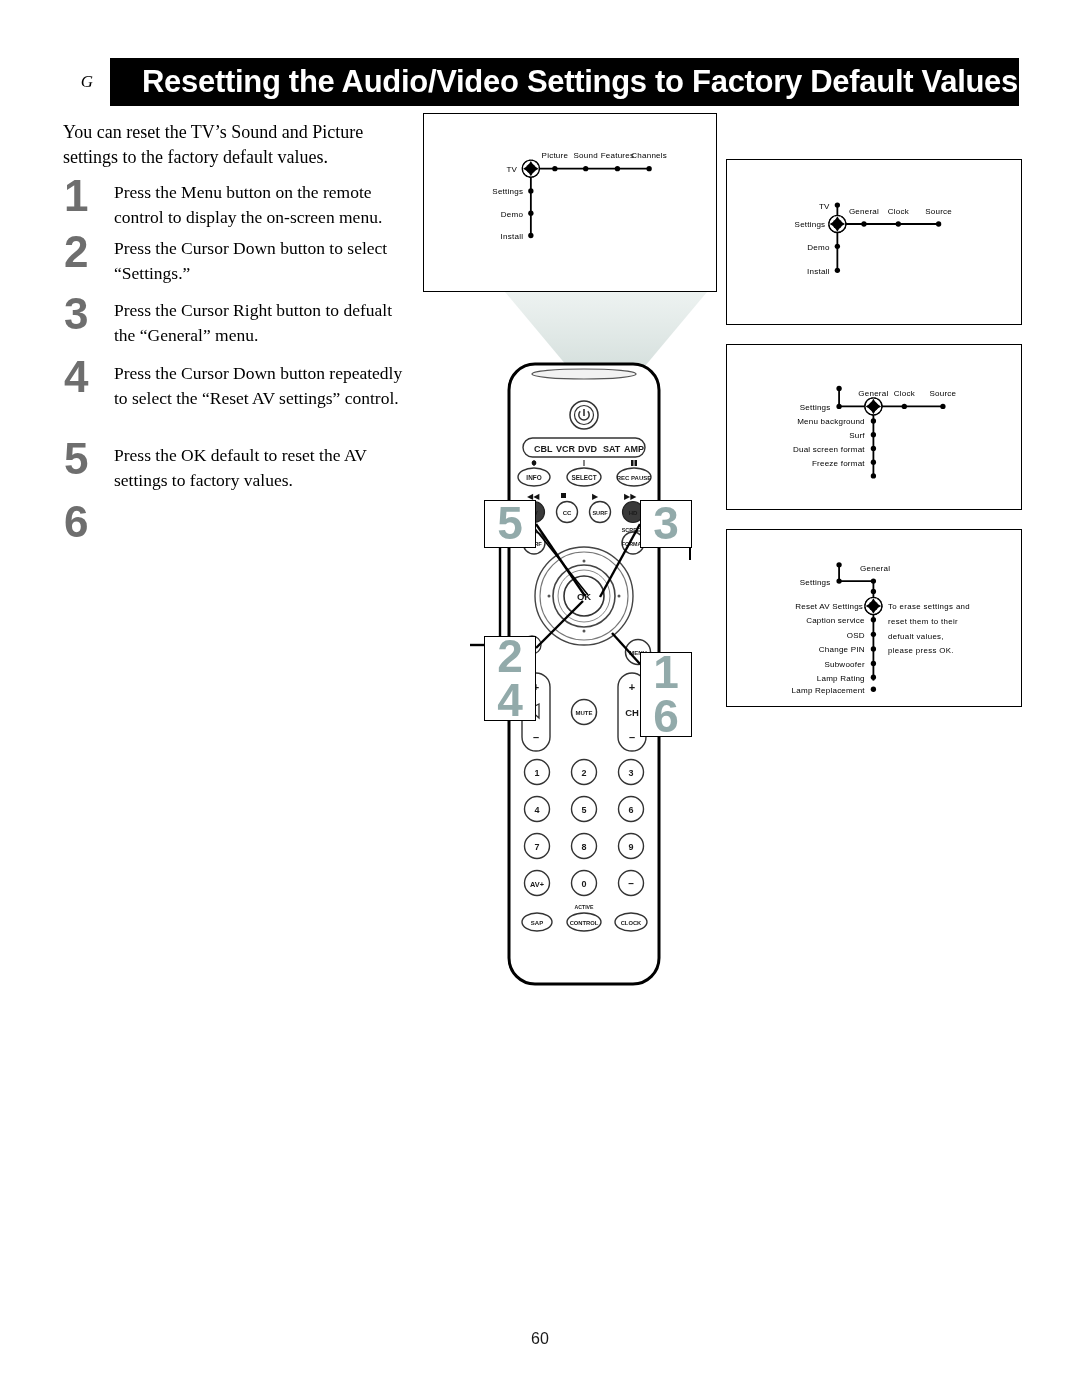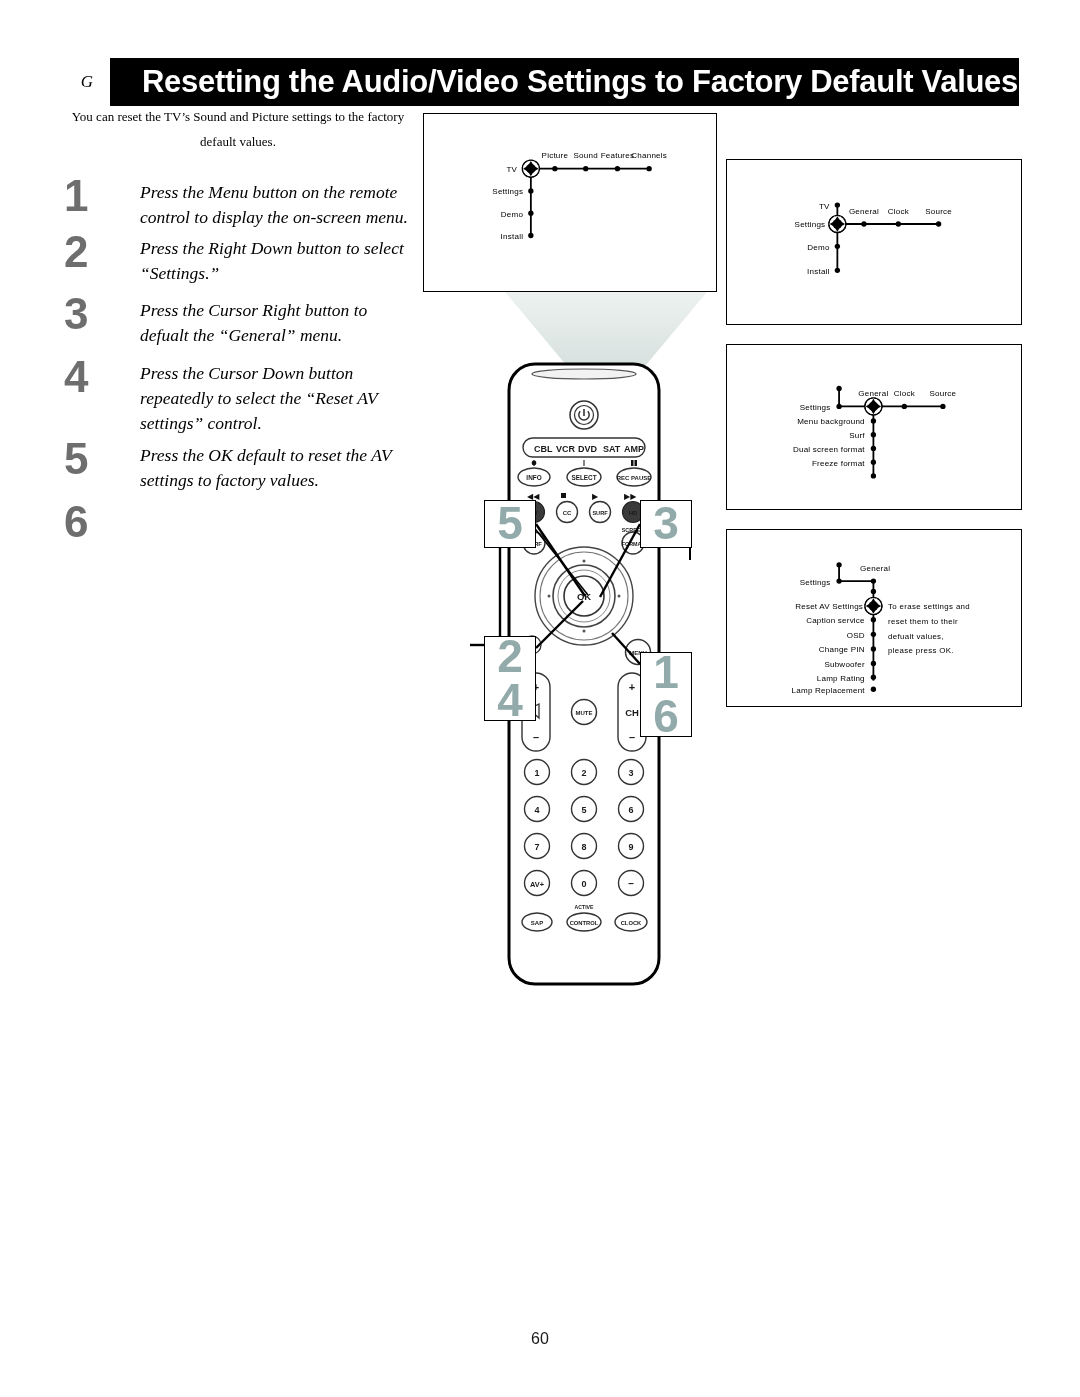--- a/index.html
+++ b/index.html
@@ -32,34 +32,34 @@
     font-family:"Liberation Sans", sans-serif;
     font-weight:bold;
     font-size:31px;
     letter-spacing:-0.3px;
     margin-left:32px;
     white-space:nowrap;
   }
 
   
   #intro-text {
-    position:absolute; left:63px; top:104px; width:350px;
-    font-size:13px; line-height:25px;text-align:center;
+    position:absolute; left:63px; top:120px; width:350px;
+    font-size:18px; line-height:25px;
   }
   #steps-list { position:absolute; left:60px; top:180px; width:355px; }
   .step-row { position:relative; min-height:20px; }
   .step-num {
     position:absolute; left:4px; top:-6px;
     font-family:"Liberation Sans", sans-serif;
     font-weight:bold; font-size:44px; line-height:44px;
     color:#6e6e6e;
   }
   .step-text {
-    margin-left:80px;
-    font-size:17.5px; line-height:25px;font-style:italic;
+    margin-left:54px;
+    font-size:17.5px; line-height:25px;
   }
 
   
   .tv-panel {
     position:absolute;
     border:1.6px solid #000;
     background:#ffffff;
     padding-left:40px;
   }
   #panel-1 { left:423px; top:113px; width:294px; height:179px; }
@@ -134,21 +134,21 @@
 
 <div id="intro-text">You can reset the TV’s Sound and Picture settings to the factory default values.</div>
 
 <div id="steps-list">
   <div class="step-row" style="height:56px">
     <div class="step-num">1</div>
     <div class="step-text">Press the Menu button on the remote control to display the on-screen menu.</div>
   </div>
   <div class="step-row" style="height:62px">
     <div class="step-num">2</div>
-    <div class="step-text">Press the Right Down button to select “Settings.”</div>
+    <div class="step-text">Press the Cursor Down button to select “Settings.”</div>
   </div>
   <div class="step-row" style="height:63px">
     <div class="step-num">3</div>
     <div class="step-text">Press the Cursor Right button to defualt the “General” menu.</div>
   </div>
   <div class="step-row" style="height:82px">
     <div class="step-num">4</div>
     <div class="step-text">Press the Cursor Down button repeatedly to select the “Reset AV settings” control.</div>
   </div>
   <div class="step-row" style="height:63px">

